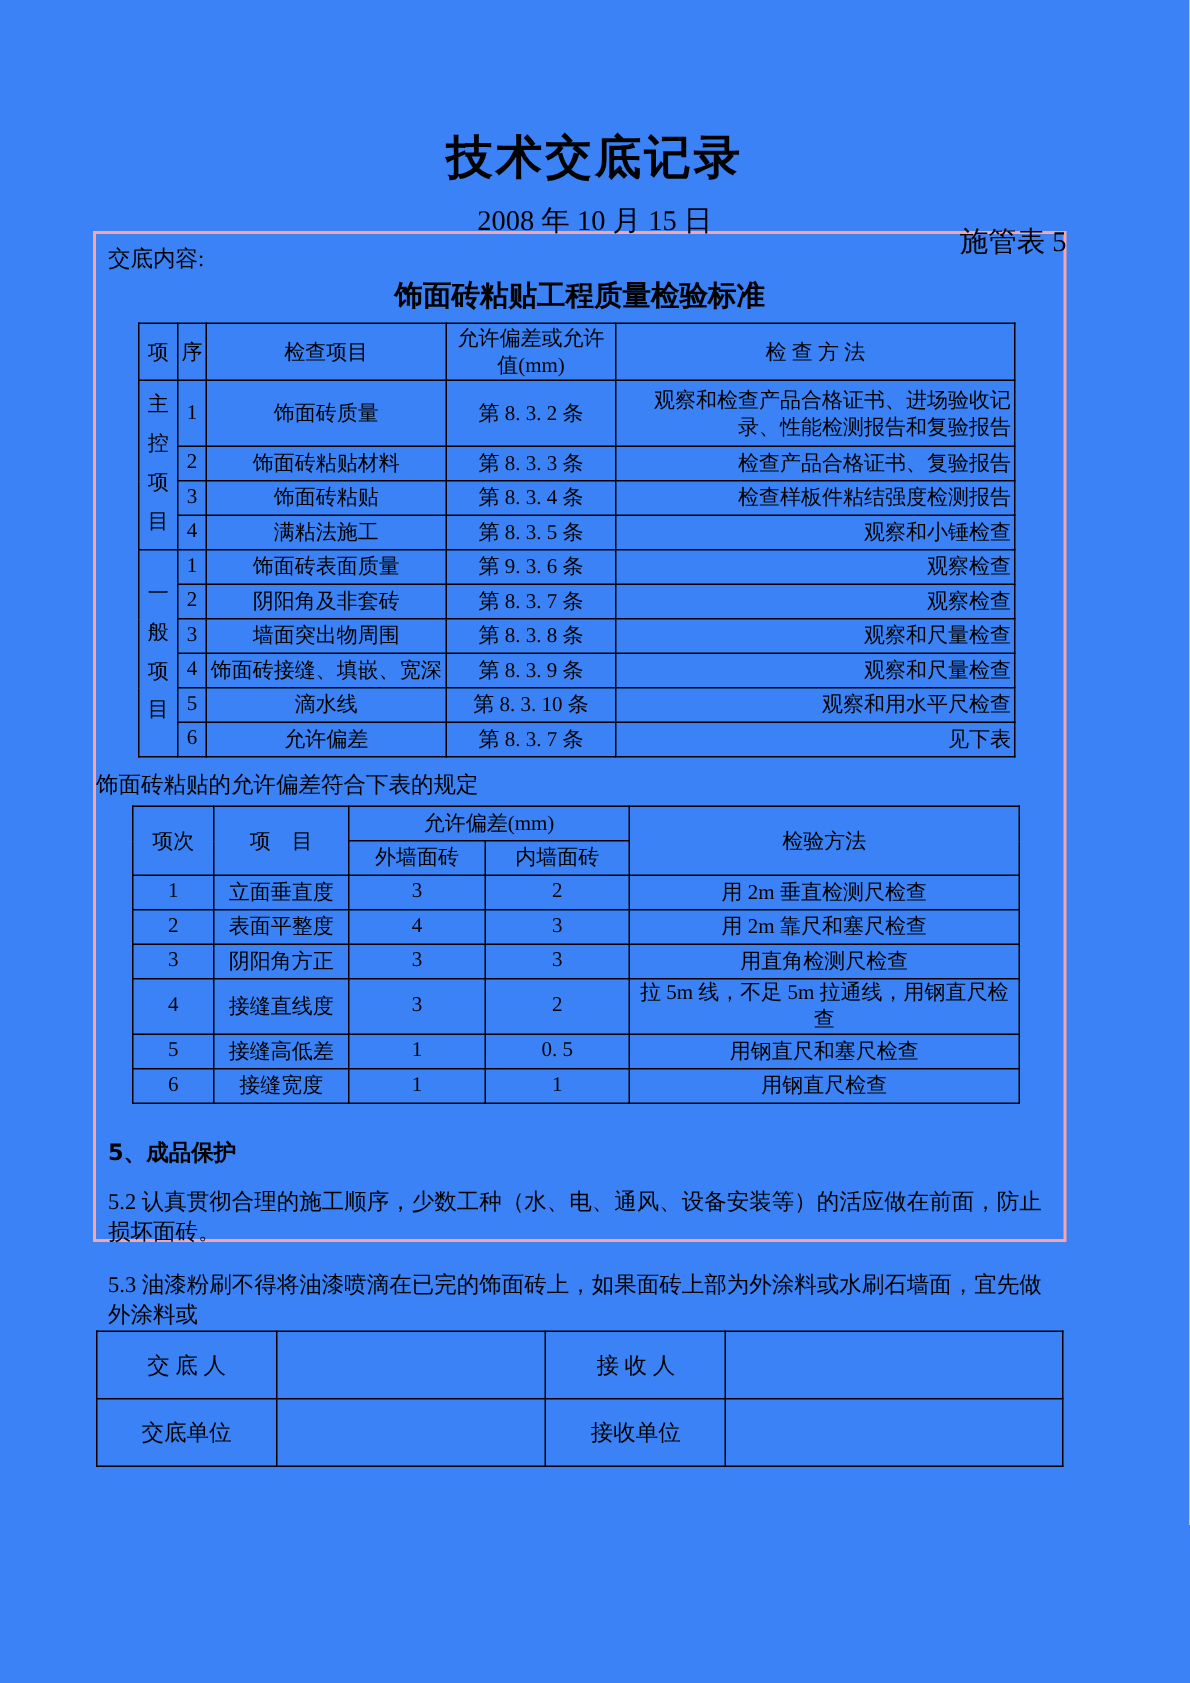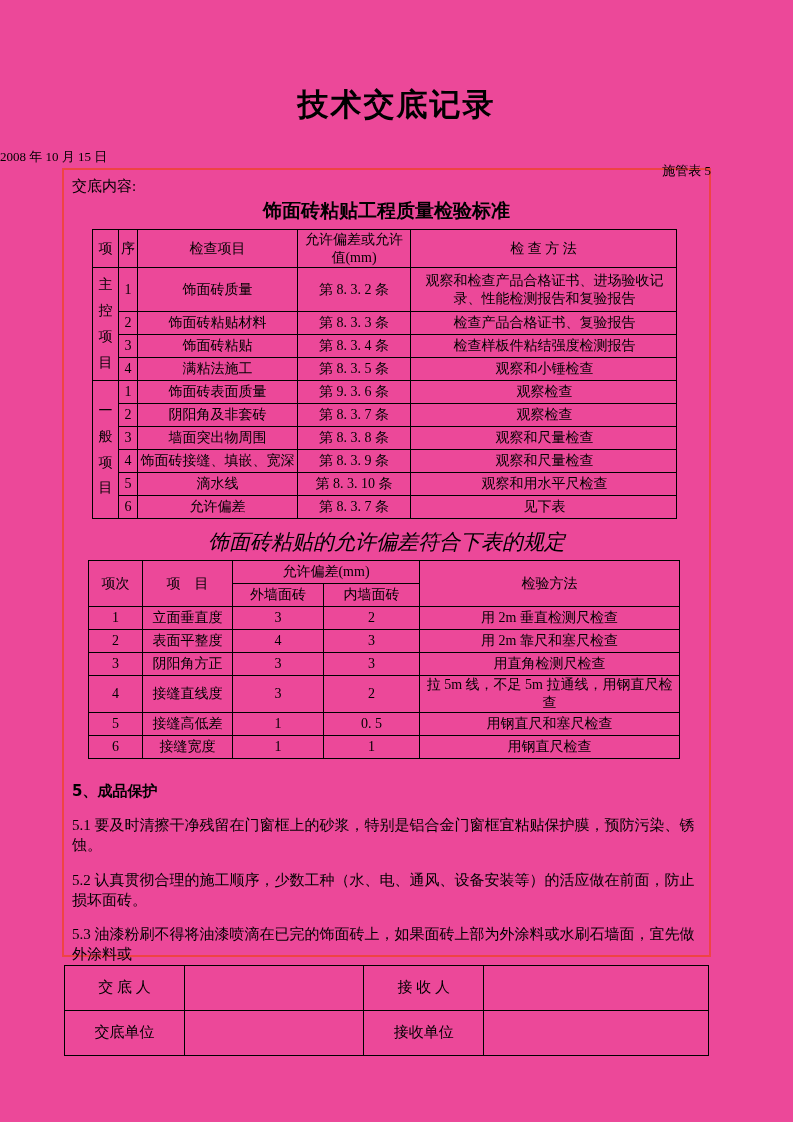--- a/index.html
+++ b/index.html
@@ -1,39 +1,40 @@
 <!DOCTYPE html>
 <html><head>
 <meta charset="utf-8">
 <style>
   * { margin: 0; padding: 0; box-sizing: border-box; }
   html, body { background: #ffffff; }
   .page {
     position: relative;
     width: 793px;
     height: 1122px;
-    background: #ec4899;
+    background: #3b82f6;
     color: #000000;
     font-family: "Liberation Serif", "DejaVu Serif", serif;
     font-size: 15px;
     overflow: hidden;
   }
   .doc-title {
     padding-top: 84px;
     text-align: center;
     font-family: "DejaVu Sans", sans-serif;
     font-weight: bold;
     font-size: 31px;
     letter-spacing: 2px;
   }
   .date-row {
     position: relative;
     height: 22px;
-    margin-top: 22px;
-    font-size: 13px;
+    margin-top: 8px;
+    text-align: center;
+    font-size: 19px;
   }
   .form-no {
     position: absolute;
     right: 82px;
     top: 14px;
   }
   table { border-collapse: collapse; table-layout: fixed; }
   td { border: 1px solid #000; overflow: hidden; }
 
   .info-table {
@@ -46,50 +47,50 @@
     text-align: center;
     vertical-align: middle;
     font-size: 15px;
   }
   .bold-sans { font-family: "DejaVu Sans", sans-serif; font-weight: bold; }
 
   .content-box {
     margin-left: 62px;
     margin-top: -2px;
     width: 649px;
-    height: 789px;
-    border: 2px solid #ef4444;
+    height: 674px;
+    border: 2px solid #fca5a5;
     display: flex;
     flex-direction: column;
   }
   .content-label { margin: 7px 0 0 8px; font-size: 15px; }
   .tbl1-title {
     text-align: center;
     font-family: "DejaVu Sans", sans-serif;
     font-weight: bold;
     font-size: 19px;
     margin-top: 2px;
   }
   .tbl1 {
     margin-left: 28px;
     margin-top: 5px;
     width: 584px;
     font-size: 14px;
   }
   .tbl1 td { text-align: center; vertical-align: middle; height: 23px; padding: 0 2px; }
-  .tbl1 td.method { text-align: center; padding-left: 4px; }
+  .tbl1 td.method { text-align: right; padding-left: 4px; }
   .tbl1 tr.hdr td { height: 38px; }
   .tbl1 tr.tall td { height: 44px; }
   .vgroup {
     word-break: break-all;
     line-height: 1.85;
     padding: 0 !important;
   }
 
-  .tbl2-caption { text-align: center; font-size: 21px; margin-top: 9px; font-style: italic; }
+  .tbl2-caption { text-align: left; font-size: 15px; margin-top: 9px; }
   .tbl2 {
     margin-left: 24px;
     margin-top: 4px;
     width: 591px;
     font-size: 14px;
   }
   .tbl2 td { text-align: center; vertical-align: middle; height: 23px; padding: 0 2px; }
 
   .sec5-heading {
     margin: 23px 0 0 8px;
@@ -263,21 +264,20 @@
         <td>6</td>
         <td>接缝宽度</td>
         <td>1</td>
         <td>1</td>
         <td>用钢直尺检查</td>
       </tr>
     </tbody>
       </table>
 
     <div class="sec5-heading">5、成品保护</div>
-    <p class="para">5.1 要及时清擦干净残留在门窗框上的砂浆，特别是铝合金门窗框宜粘贴保护膜，预防污染、锈蚀。</p>
     <p class="para">5.2 认真贯彻合理的施工顺序，少数工种（水、电、通风、设备安装等）的活应做在前面，防止损坏面砖。</p>
     <p class="para">5.3 油漆粉刷不得将油漆喷滴在已完的饰面砖上，如果面砖上部为外涂料或水刷石墙面，宜先做外涂料或</p>
 
     <table class="sig-table">
       <colgroup>
           <col style="width:18.6%">
           <col style="width:27.9%">
           <col style="width:18.6%">
           <col style="width:34.9%">
         </colgroup>

